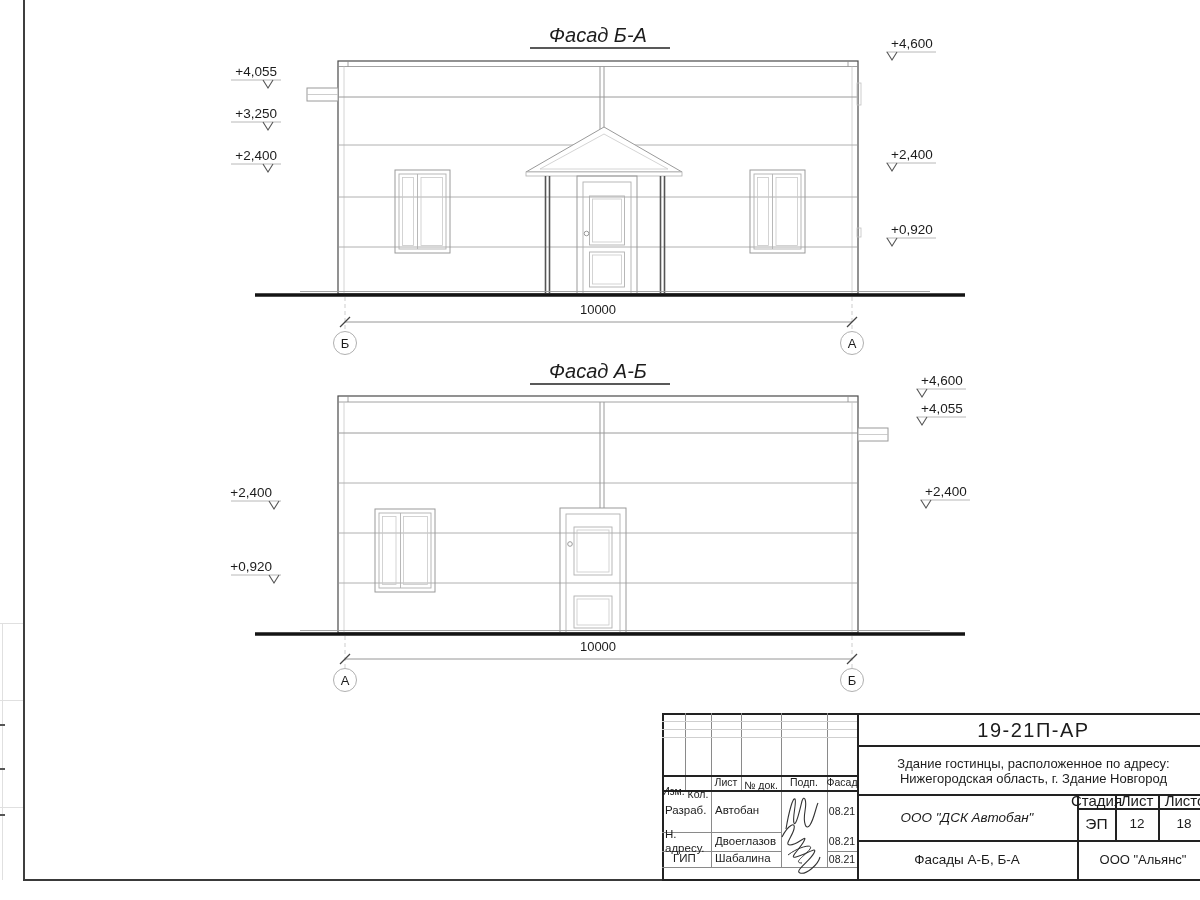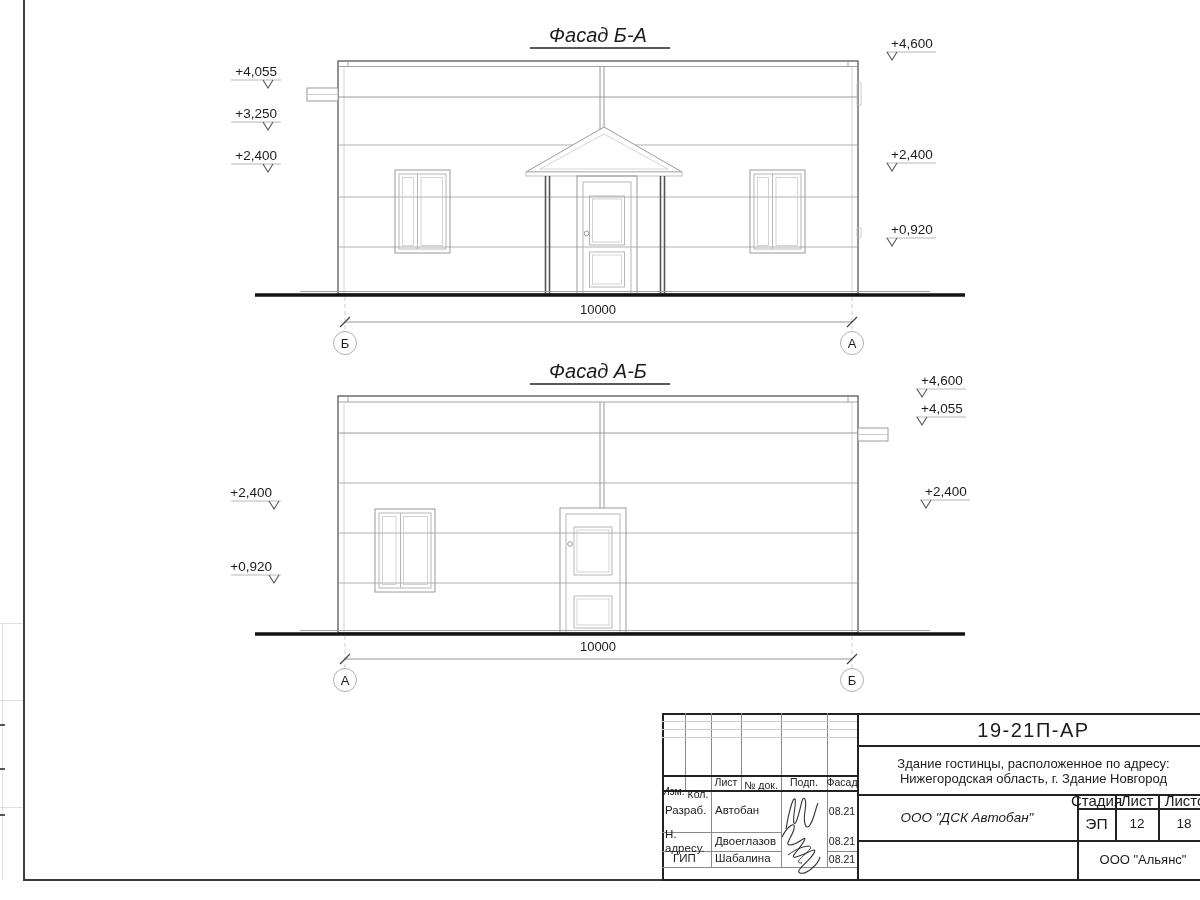--- a/index.html
+++ b/index.html
@@ -340,16 +340,17 @@
     </div>
 
     <div class="cell h135 ital" style="left:197px;top:83px;width:216px;height:43px">ООО "ДСК Автобан"</div>
     <div class="cell h11" style="left:416px;top:81px;width:37px;height:14px">Стадия</div>
     <div class="cell h11" style="left:454px;top:81px;width:42px;height:14px">Лист</div>
     <div class="cell h11" style="left:497px;top:81px;width:60px;height:14px">Листов</div>
     <div class="cell h15" style="left:416px;top:96px;width:37px;height:30px">ЭП</div>
     <div class="cell h135" style="left:454px;top:96px;width:42px;height:30px">12</div>
     <div class="cell h135" style="left:497px;top:96px;width:50px;height:30px">18</div>
 
+    <div class="cell h135" style="left:197px;top:128px;width:216px;height:38px">Фасады А-Б, Б-А</div>
     <div class="cell h13" style="left:416px;top:128px;width:130px;height:38px">ООО "Альянс"</div>
   </div>
 
 </div>
 
 </body></html>

